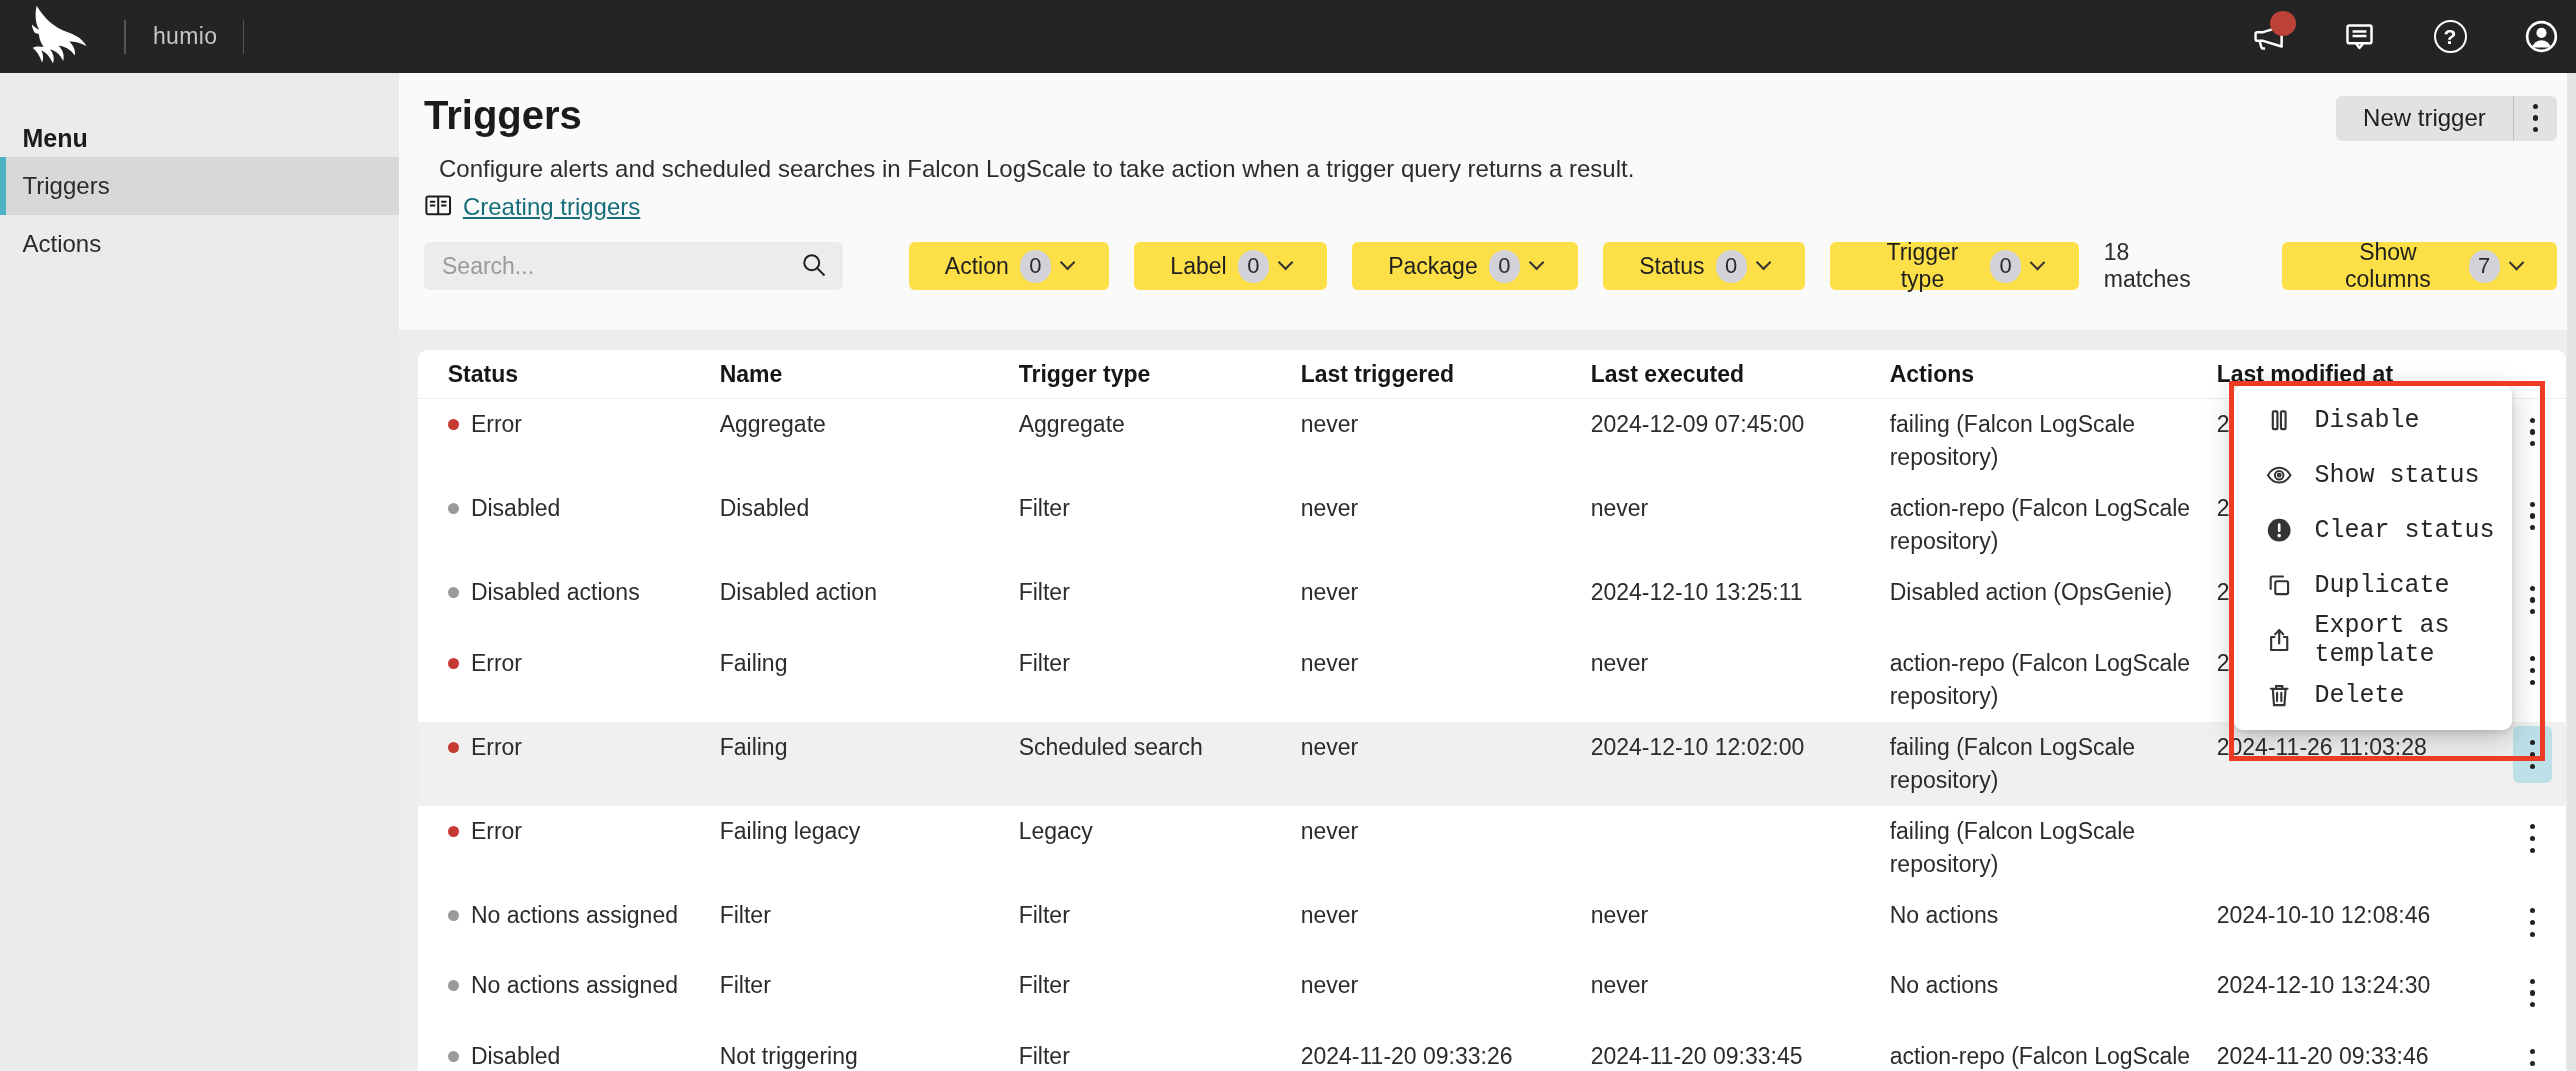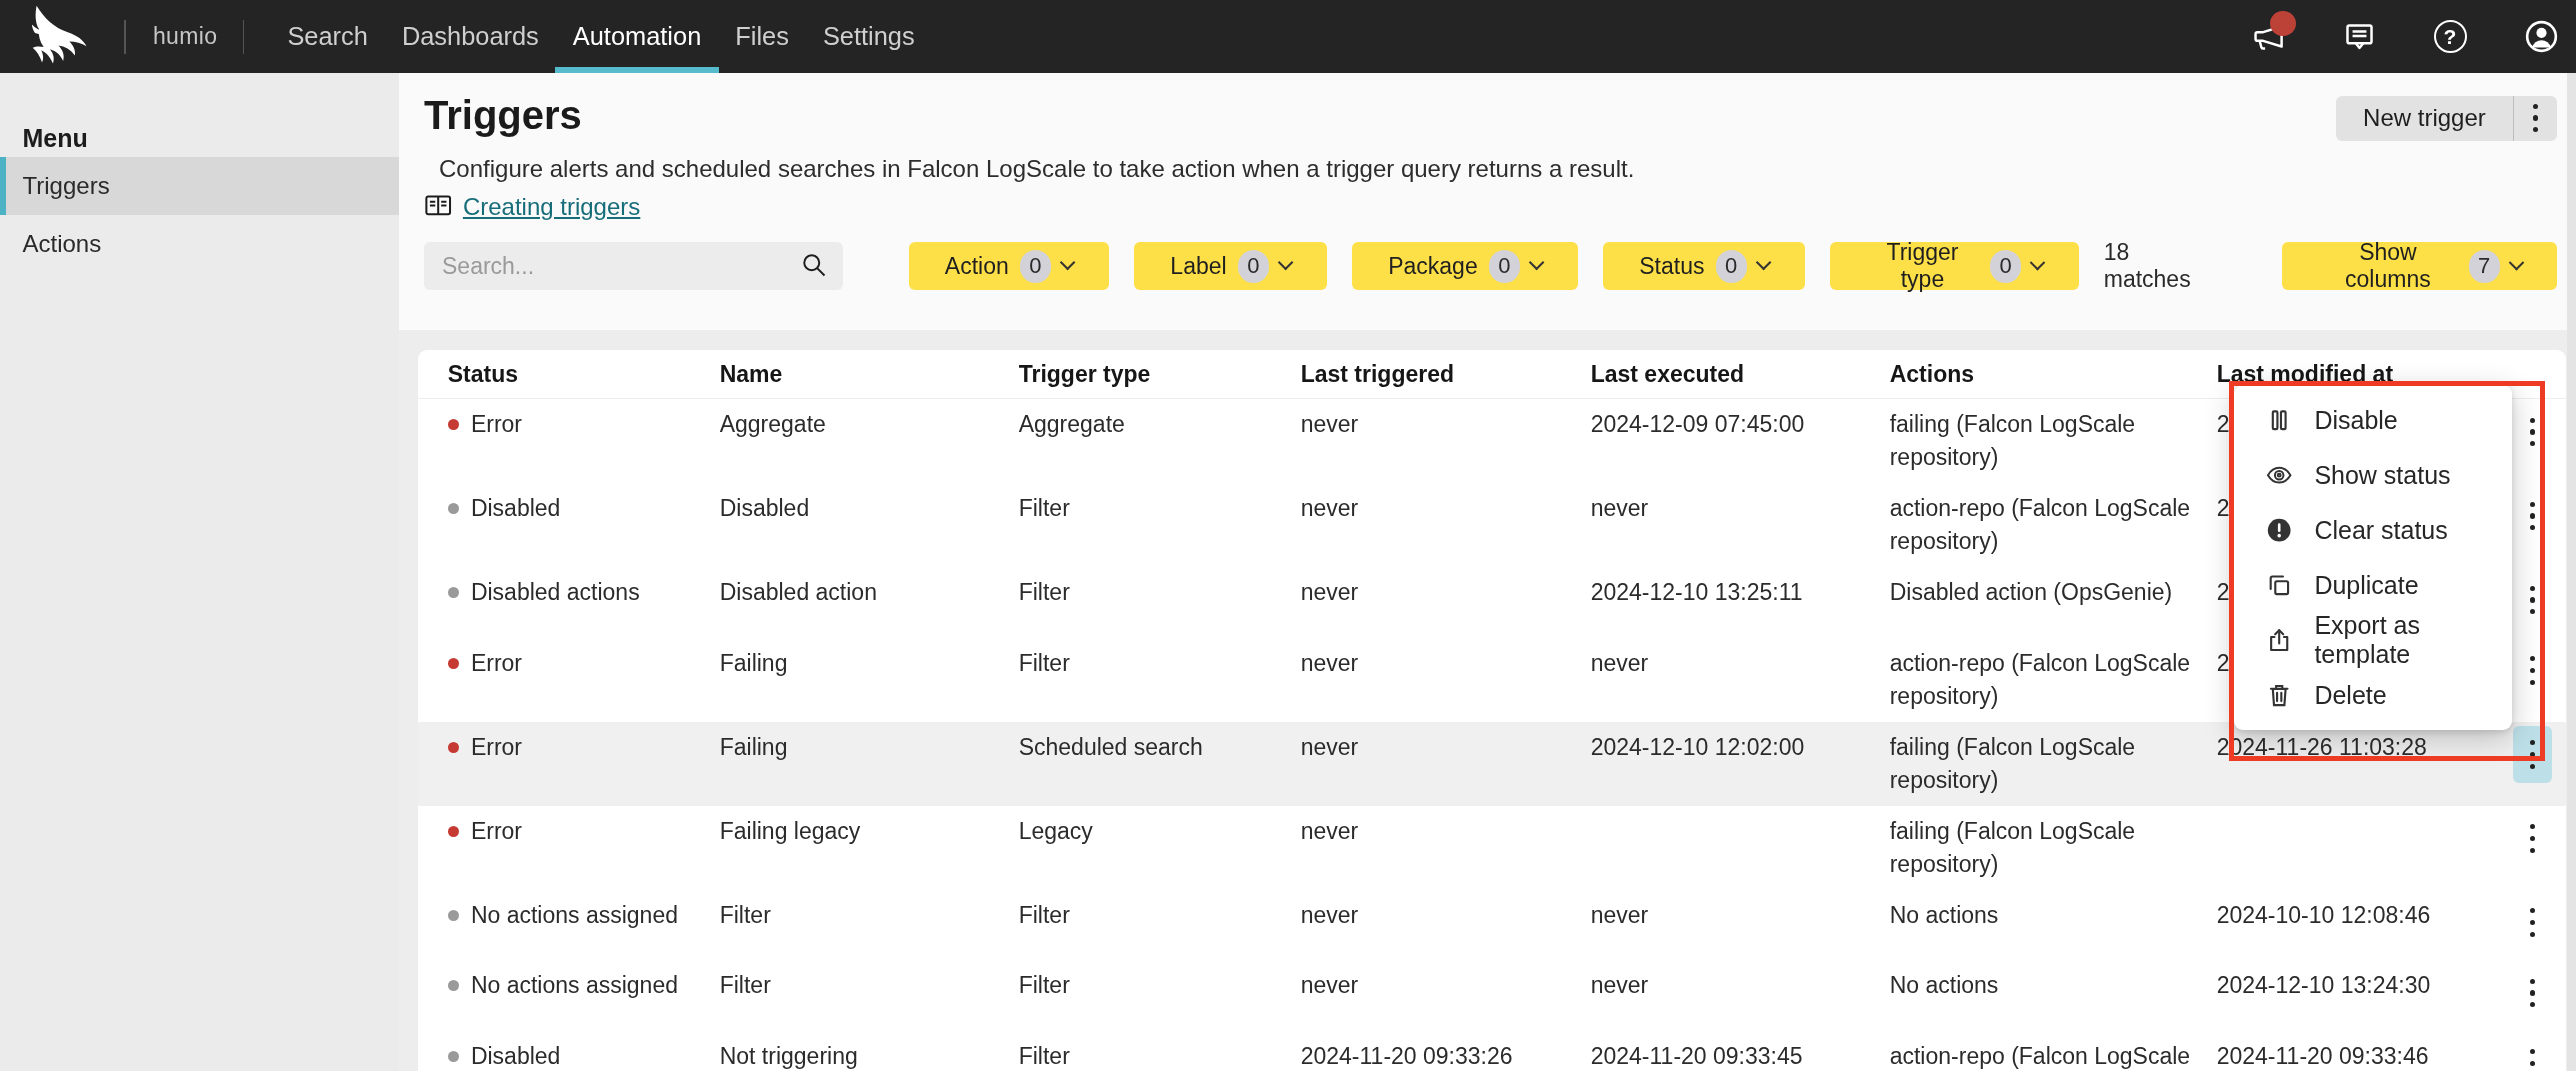--- a/index.html
+++ b/index.html
@@ -89,21 +89,21 @@
   .c-kebab { display:flex; justify-content:center; padding-right:0; }
   .kebab-btn { width:39px; height:57px; margin-top:-4.5px; border-radius:6px; display:flex; flex-direction:column;
                align-items:center; justify-content:center; gap:6.7px; cursor:pointer; }
   .kebab-btn span { width:5.2px; height:5.2px; border-radius:50%; background:#222; }
   .kebab-btn.sel { background:#bde0e8; }
 
   
   .ctx-menu { position:absolute; left:2234px; top:385px; width:278px; background:#fff;
               border-radius:9px; box-shadow:0 7.5px 30px rgba(0,0,0,.22), 0 1.5px 6px rgba(0,0,0,.12);
               padding:7.5px 0; list-style:none; z-index:50; }
-  .menu-item { height:55px; display:flex; align-items:center; gap:21px; padding-left:31px; cursor:pointer; }
+  .menu-item { height:55px; display:flex; align-items:center; gap:21px; padding-left:31px; cursor:pointer;font-family:Liberation Mono, monospace; }
   .mi-icon { width:28.4px; height:28.4px; display:flex; align-items:center; justify-content:center; }
   .mi-icon svg { width:28.4px; height:28.4px; }
   .mi-label { font-size:25px; color:#262626; }
 
   
   .annotation { position:absolute; left:2229px; top:381px; width:316px; height:380px;
                 border:5.2px solid #ee3c24; z-index:60; pointer-events:none; }
 
   .scroll-strip { position:absolute; right:0; top:73px; bottom:0; width:9px; background:#e4e4e4; z-index:30; }
 </style>
@@ -115,27 +115,20 @@
   <div class="topnav">
     <div class="logo">
       <svg viewBox="0 0 100 90" xmlns="http://www.w3.org/2000/svg">
         <path fill="#ffffff" d="M20 6 C30 22 42 34 60 40 C72 44 80 50 84 58 C78 54 70 52 62 52 C68 58 70 64 69 70 C64 62 56 58 48 57 C54 63 56 70 54 77 C50 68 44 64 37 62 C42 68 43 74 41 80 C37 71 32 66 26 63 C29 69 29 74 27 79 C24 70 20 64 15 60 C19 58 24 58 29 59 C24 52 22 44 23 36 C18 28 18 16 20 6 Z"></path>
         <path fill="#ffffff" d="M14 30 C20 36 28 40 36 41 C30 43 24 43 18 41 C16 38 14 34 14 30 Z"></path>
       </svg>
     </div>
     <div class="nav-sep"></div>
     <div class="brand">humio</div>
     <div class="nav-sep"></div>
-    <div class="nav-items" id="nav-items">
-        <div class="nav-item first">Search</div>
-        <div class="nav-item">Dashboards</div>
-        <div class="nav-item active">Automation</div>
-        <div class="nav-item">Files</div>
-        <div class="nav-item">Settings</div>
-      </div>
 
     <div class="nav-right">
       <div class="nav-icon">
         <svg viewBox="0 0 24 24" fill="none" stroke="#fff" stroke-width="1.6" stroke-linejoin="round">
           <path d="M20.5 5.5 L8.5 9.2 H4.8 a1.2 1.2 0 0 0 -1.2 1.2 v3.2 a1.2 1.2 0 0 0 1.2 1.2 H8.5 L20.5 18.5 Z"></path>
           <path d="M6.3 15 l1.1 4.1 a1 1 0 0 0 1 .7 h1.4"></path>
         </svg>
         <div class="nav-badge"></div>
       </div>
       <div class="nav-icon">

